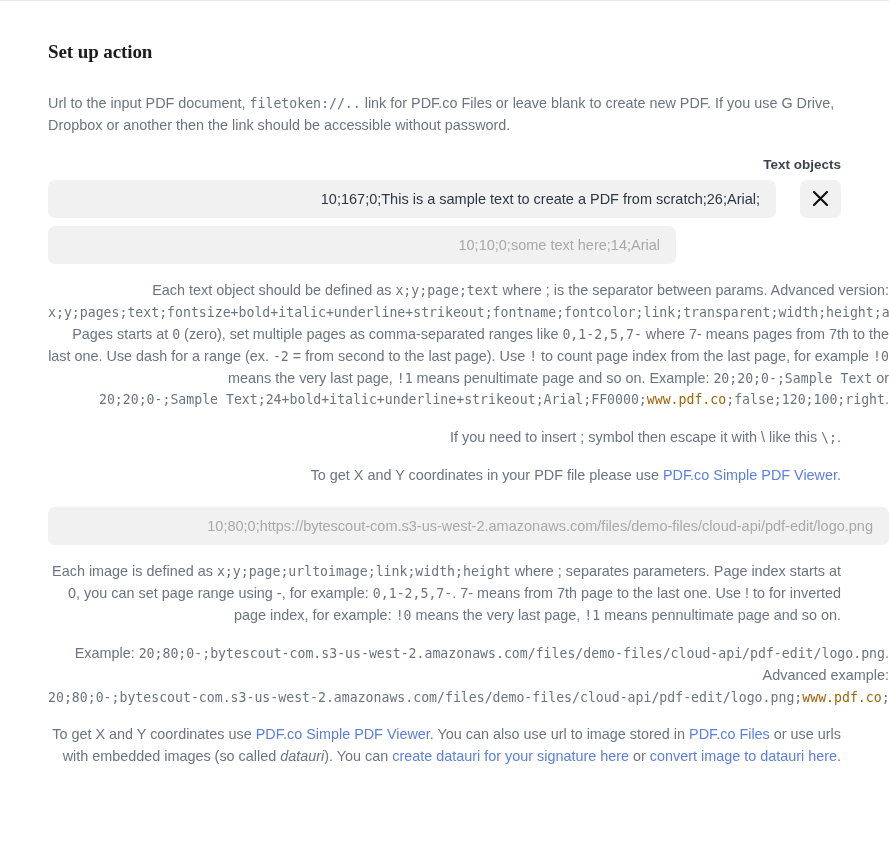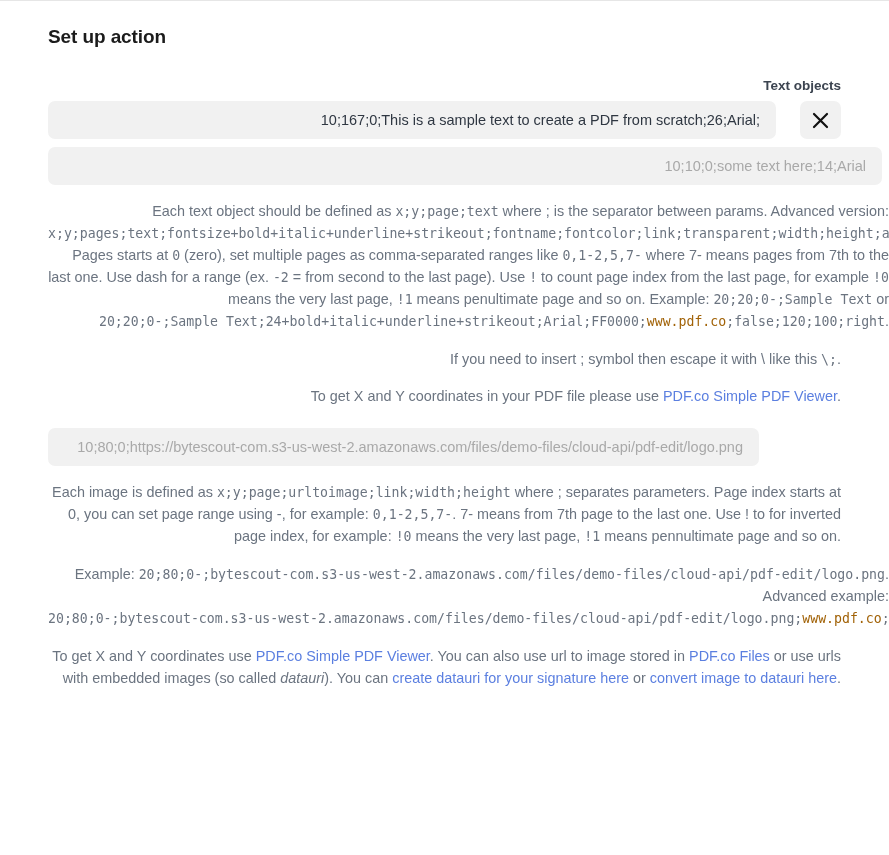--- a/index.html
+++ b/index.html
@@ -23,22 +23,23 @@
   }
   .page {
     padding: 26px 48px 0 48px;
     box-sizing: border-box;
     width: 889px;
   }
   h1.page-title {
     font-size: 19px;
     font-weight: bold;
     color: #1b1b1b;
-    margin: 0 0 30px 0;
+    margin: 15px 0 30px 0;
     letter-spacing: -0.1px;
+    font-family: Liberation Serif, serif;
   }
   .field-label {
     font-size: 13.5px;
     font-weight: bold;
     color: #3c4450;
     margin: 0 0 7px 0;
     line-height: 1.2;
   }
   .input-row {
     display: flex;
@@ -116,50 +117,51 @@
 </head>
 <body>
 
 <div class="top-rule"></div>
 
 <div class="page">
 
   <h1 class="page-title">Set up action</h1>
 
   <div>
+    <p class="helper"><span>Url to the input PDF document, </span><code>filetoken://..</code><span> link for PDF.co Files or leave blank to create new PDF. If you use G Drive, Dropbox or another then the link should be accessible without password.</span></p>
   </div>
 
   <div class="field-block">
     <div class="field-label">Text objects</div>
     <div class="input-row">
       <div class="text-input">10;167;0;This is a sample text to create a PDF from scratch;26;Arial;</div>
       <button class="clear-btn">
         <span>
           <svg width="17" height="17" viewBox="0 0 17 17" aria-hidden="true">
               <path d="M2 2 L15 15 M15 2 L2 15" stroke="#111111" stroke-width="2.2" stroke-linecap="round"></path>
             </svg>
         </span>
       </button>
     </div>
     <div class="gap-8"></div>
     <div class="input-row">
-      <div class="text-input placeholder" style="width:834px;flex:none;">10;10;0;some text here;14;Arial</div>
+      <div class="text-input placeholder" style="width:628px;flex:none;">10;10;0;some text here;14;Arial</div>
     </div>
 
     <div class="clip-host">
       <p class="helper"><span>Each text object should be defined as </span><code>x;y;page;text</code><span> where ; is the separator between params. Advanced version:</span><br><code class="overflow-line">x;y;pages;text;fontsize+bold+italic+underline+strikeout;fontname;fontcolor;link;transparent;width;height;align</code><br><span>Pages starts at </span><code>0</code><span> (zero), set multiple pages as comma-separated ranges like </span><code>0,1-2,5,7-</code><span> where 7- means pages from 7th to the last one. Use dash for a range (ex. </span><code>-2</code><span> = from second to the last page). Use </span><code>!</code><span> to count page index from the last page, for example </span><code>!0</code><span> means the very last page, </span><code>!1</code><span> means penultimate page and so on. Example: </span><code>20;20;0-;Sample Text</code><span> or </span><code>20;20;0-;Sample Text;24+bold+italic+underline+strikeout;Arial;FF0000;</code><code class="mono-link">www.pdf.co</code><code>;false;120;100;right</code><span>.</span></p>
     </div>
 
     <p class="helper tight"><span>If you need to insert ; symbol then escape it with \ like this </span><code>\;</code><span>.</span></p>
 
     <p class="helper tight"><span>To get X and Y coordinates in your PDF file please use </span><a class="link" href="#">PDF.co Simple PDF Viewer</a><span>.</span></p>
   </div>
 
   <div class="field-block">
-    <div class="text-input placeholder full" style="width:711px;">10;80;0;https://bytescout-com.s3-us-west-2.amazonaws.com/files/demo-files/cloud-api/pdf-edit/logo.png</div>
+    <div class="text-input placeholder full" style="width:841px;">10;80;0;https://bytescout-com.s3-us-west-2.amazonaws.com/files/demo-files/cloud-api/pdf-edit/logo.png</div>
 
     <p class="helper"><span>Each image is defined as </span><code>x;y;page;urltoimage;link;width;height</code><span> where ; separates parameters. Page index starts at 0, you can set page range using -, for example: </span><code>0,1-2,5,7-</code><span>. 7- means from 7th page to the last one. Use ! to for inverted page index, for example: </span><code>!0</code><span> means the very last page, </span><code>!1</code><span> means pennultimate page and so on.</span></p>
 
     <div class="clip-host">
       <p class="helper"><span>Example: </span><code class="overflow-line">20;80;0-;bytescout-com.s3-us-west-2.amazonaws.com/files/demo-files/cloud-api/pdf-edit/logo.png</code><span>.</span><br><span>Advanced example: </span><code>20;80;0-;bytescout-com.s3-us-west-2.amazonaws.com/files/demo-files/cloud-api/pdf-edit/logo.png;</code><code class="mono-link">www.pdf.co</code><code>;200;200</code></p>
     </div>
 
     <p class="helper tight"><span>To get X and Y coordinates use </span><a class="link" href="#">PDF.co Simple PDF Viewer</a><span>. You can also use url to image stored in </span><a class="link" href="#">PDF.co Files</a><span> or use urls with embedded images (so called </span><i>datauri</i><span>). You can </span><a class="link" href="#">create datauri for your signature here</a><span> or </span><a class="link" href="#">convert image to datauri here</a><span>.</span></p>
   </div>
 

